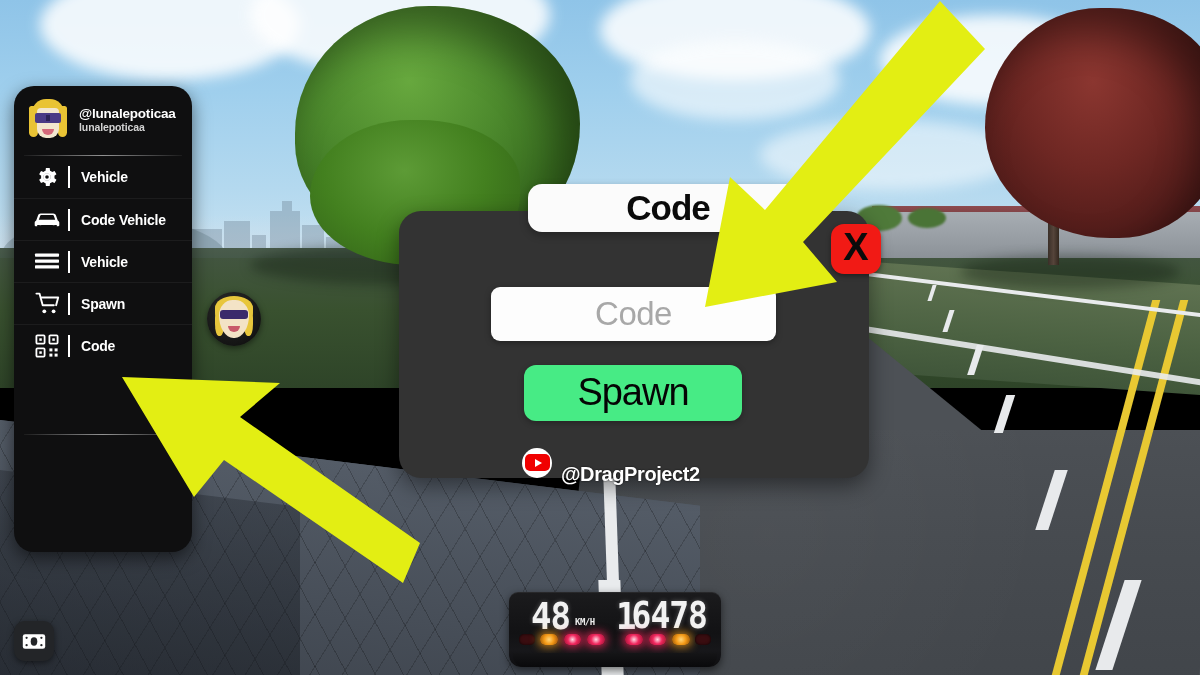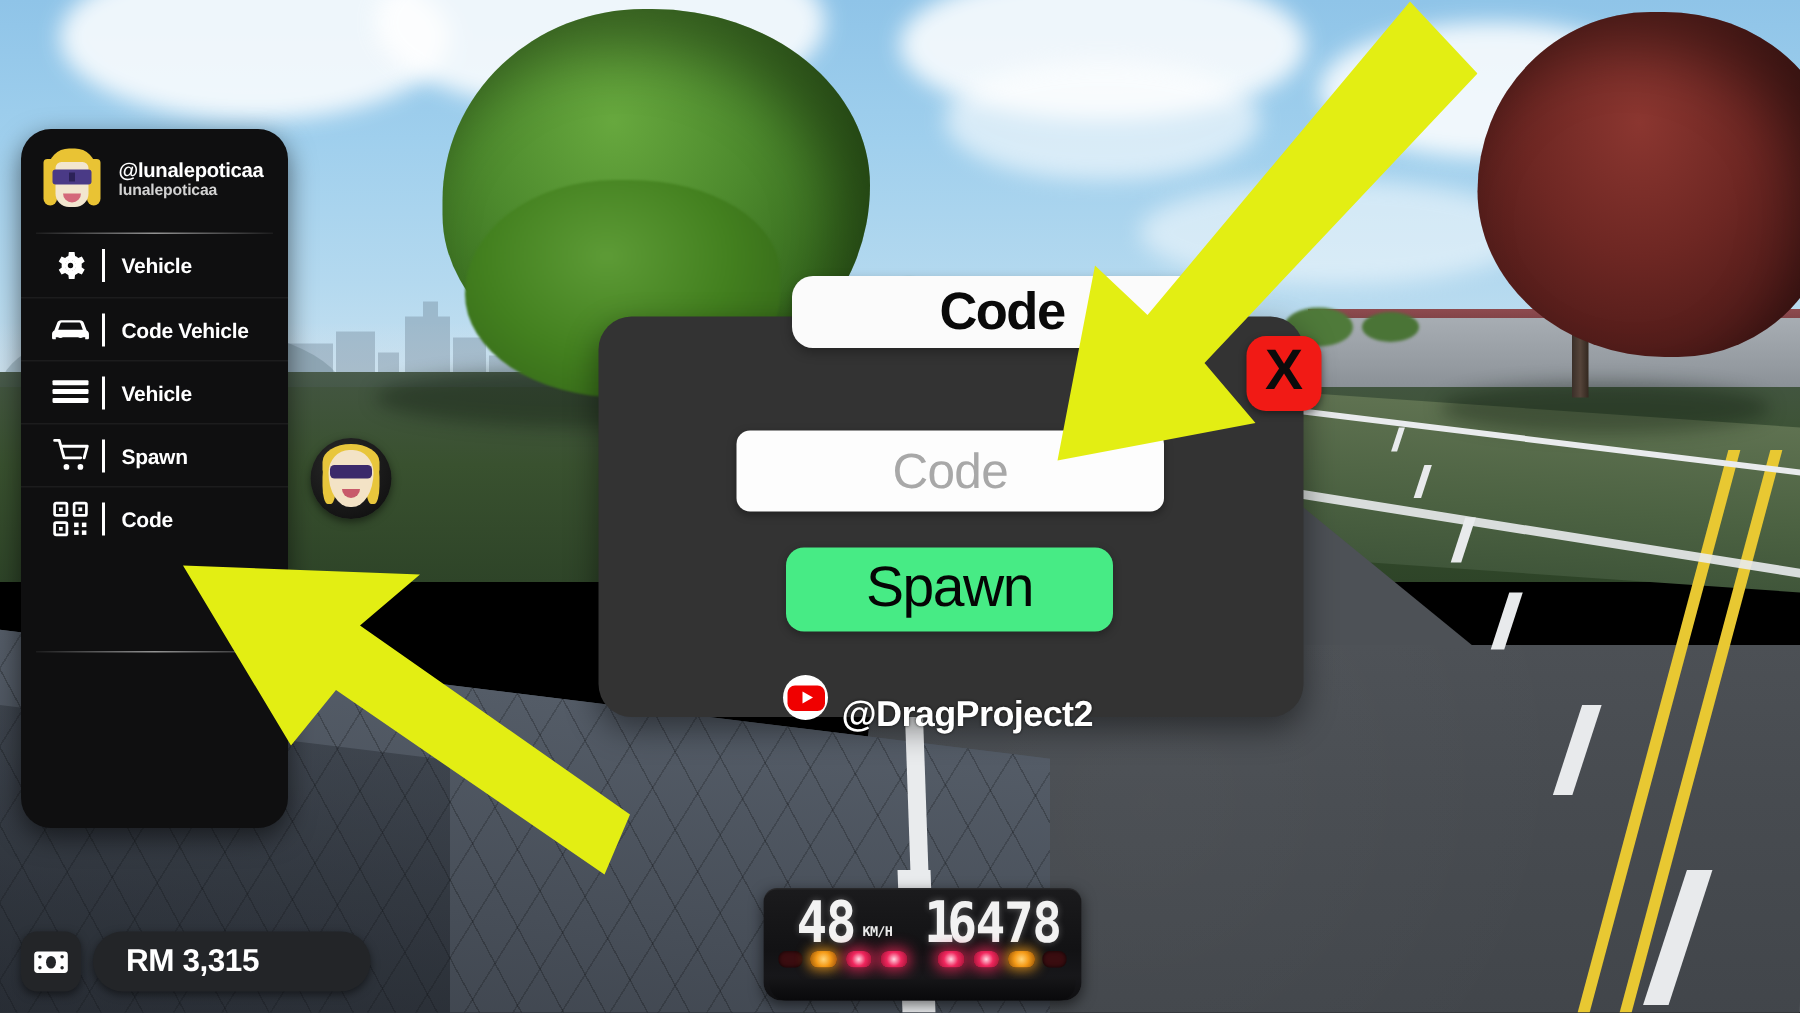--- a/index.html
+++ b/index.html
@@ -241,21 +241,21 @@
   .yt-inner {
     width:25px; height:17px; background:#f00000; border-radius:5px;
     display:flex; align-items:center; justify-content:center;
   }
   .yt-play {
     width:0; height:0; border-left:7px solid #fff;
     border-top:4.5px solid transparent; border-bottom:4.5px solid transparent;
     margin-left:2px;
   }
   #credit .ct {
-    color:#fff; font-size:24px; font-weight:bold; letter-spacing:-.4px;
+    color:#fff; font-size:20px; font-weight:bold; letter-spacing:-.4px;
     text-shadow:0 0 2px rgba(0,0,0,.8);
     margin-top:24px;
   }
 
   
   #money-hud { position:absolute; left:14px; top:621px; display:flex; align-items:center; gap:8px; z-index:30; }
   #money-icon {
     width:40px; height:40px; border-radius:11px; background:#232528;
     display:flex; align-items:center; justify-content:center;
     box-shadow:0 2px 6px rgba(0,0,0,.5);
@@ -520,23 +520,20 @@
     <div id="money-icon">
       <svg width="24" height="17" viewBox="0 0 24 17" fill="#fff">
         <rect x="0.8" y="1.3" width="22.4" height="14.4" rx="2.3"></rect>
         <ellipse cx="12" cy="8.5" rx="3.3" ry="4.2" fill="#232528"></ellipse>
         <circle cx="4.6" cy="4.8" r="1.15" fill="#232528"></circle>
         <circle cx="4.6" cy="12.2" r="1.15" fill="#232528"></circle>
         <circle cx="19.4" cy="4.8" r="1.15" fill="#232528"></circle>
         <circle cx="19.4" cy="12.2" r="1.15" fill="#232528"></circle>
       </svg>
     </div>
-    <div id="money-pill">
-      <span class="mv">RM 3,315</span>
-    </div>
   </div>
 
   <div id="speedo">
     <span class="seg" id="spd-val">48</span>
     <span id="spd-unit">KM/H</span>
     <span class="seg" id="gear-val">1</span>
     <span class="seg" id="rpm-val">6478</span>
 
     <div id="lights">
       <span class="lt off"></span>

